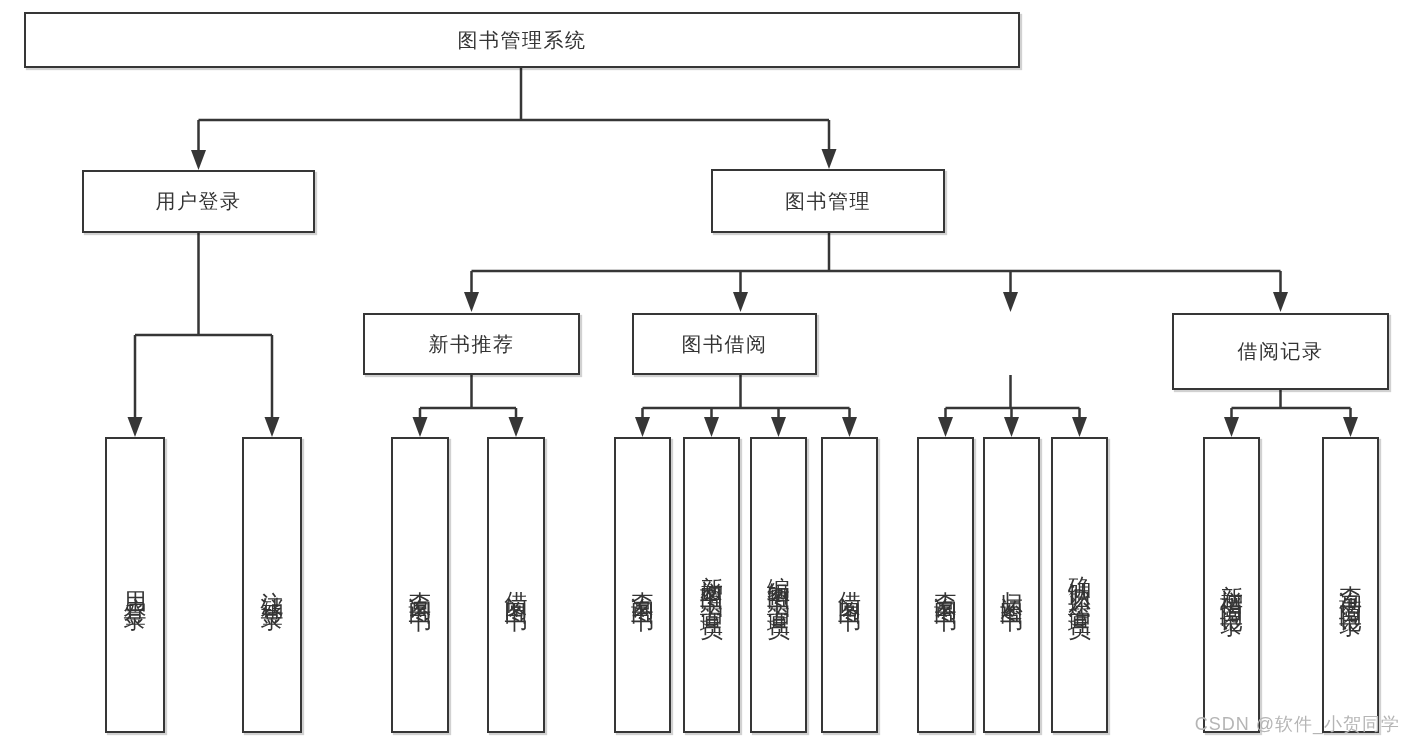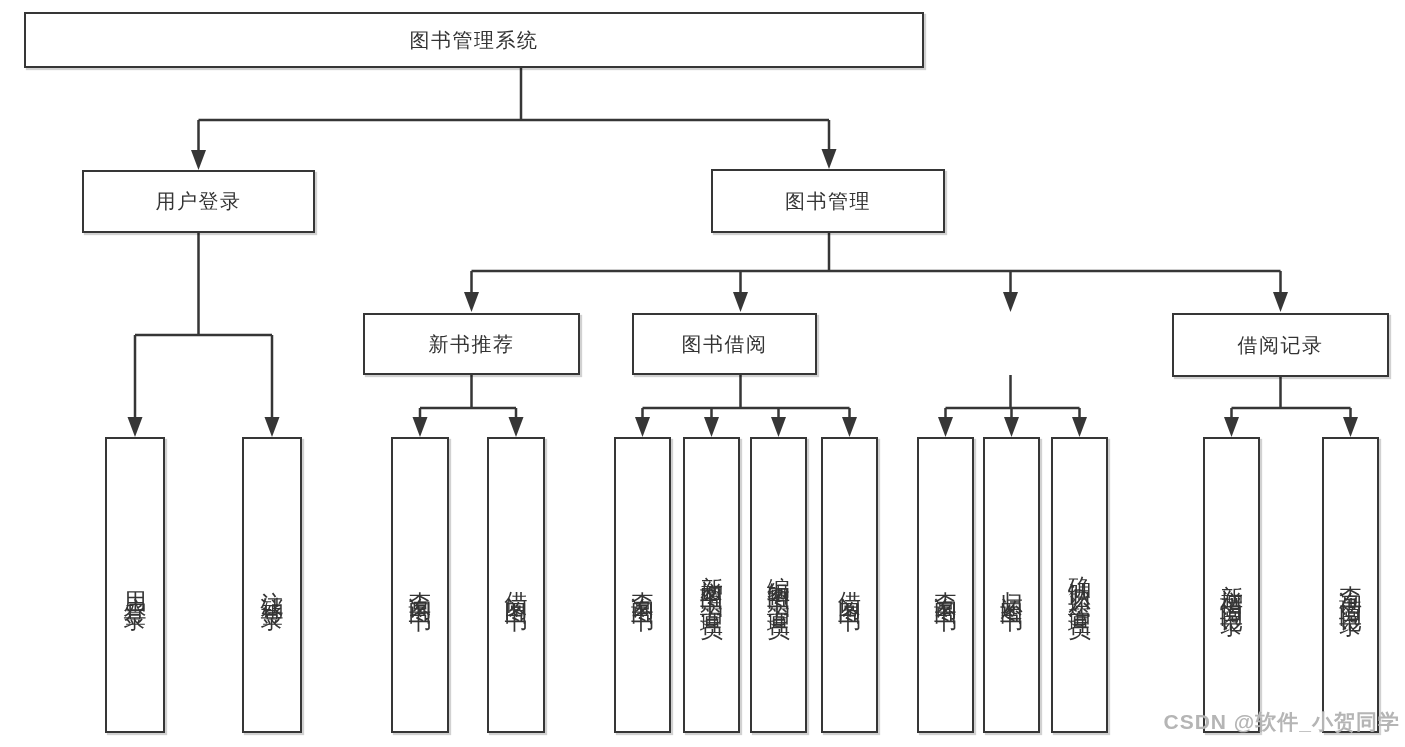--- a/index.html
+++ b/index.html
@@ -42,26 +42,25 @@
     text-orientation:mixed;
     font-size:23px;
     line-height:1;
     letter-spacing:6px;
     color:#343434;
     max-height:286px;
   }
   .watermark{
     position:absolute;
     right:5px;bottom:11px;
-    font-size:21px;
+    font-size:18px;
     letter-spacing:1px;
     color:#b5b5b5;
     white-space:nowrap;
     pointer-events:none;
-    font-weight:bold;
   }
 </style>
 </head>
 <body>
 
 <div class="canvas">
 
   <svg class="connectors" viewBox="0 0 1405 747" xmlns="http://www.w3.org/2000/svg">
     <path fill="none" stroke="#363636" stroke-width="2.5" d="
       M521 68 V120
@@ -113,38 +112,38 @@
       <polygon points="778.5,437 771,417 786,417"></polygon>
       <polygon points="849.5,437 842,417 857,417"></polygon>
       <polygon points="945.5,437 938,417 953,417"></polygon>
       <polygon points="1011.5,437 1004,417 1019,417"></polygon>
       <polygon points="1079.5,437 1072,417 1087,417"></polygon>
       <polygon points="1231.5,437 1224,417 1239,417"></polygon>
       <polygon points="1350.5,437 1343,417 1358,417"></polygon>
     </g>
   </svg>
 
-  <div class="hbox" style="left:24px;top:12px;width:900px;height:56px">
+  <div class="hbox" style="left:24px;top:12px;width:996px;height:56px">
     <span class="root-label">图书管理系统</span>
   </div>
 
   <div class="hbox" style="left:82px;top:170px;width:233px;height:63px">
     <span>用户登录</span>
   </div>
   <div class="hbox" style="left:711px;top:169px;width:234px;height:64px">
     <span>图书管理</span>
   </div>
 
   <div class="hbox" style="left:363px;top:313px;width:217px;height:62px">
     <span>新书推荐</span>
   </div>
   <div class="hbox" style="left:632px;top:313px;width:185px;height:62px">
     <span>图书借阅</span>
   </div>
-  <div class="hbox" style="left:1172px;top:313px;width:217px;height:64px">
+  <div class="hbox" style="left:1172px;top:313px;width:217px;height:77px">
     <span>借阅记录</span>
   </div>
 
   <div class="vbox" style="left:105px;width:60px">
     <span class="vtext">用户登录</span>
   </div>
   <div class="vbox" style="left:242px;width:60px">
     <span class="vtext">注销登录</span>
   </div>
 

